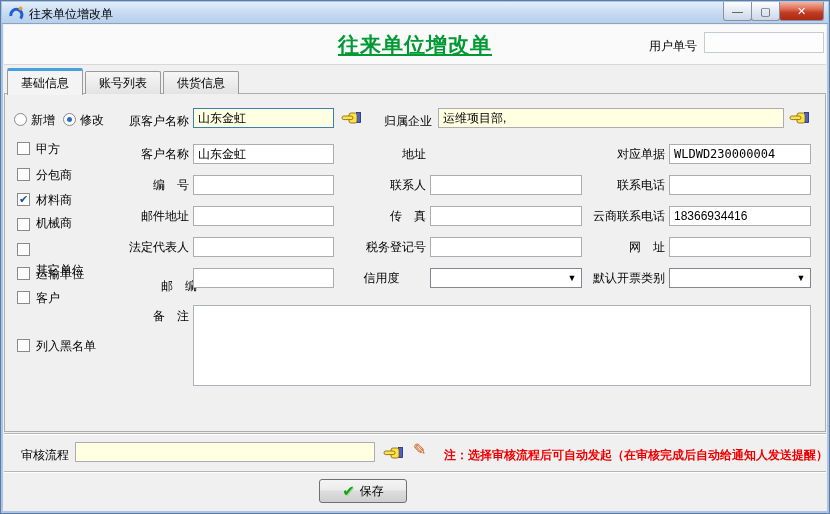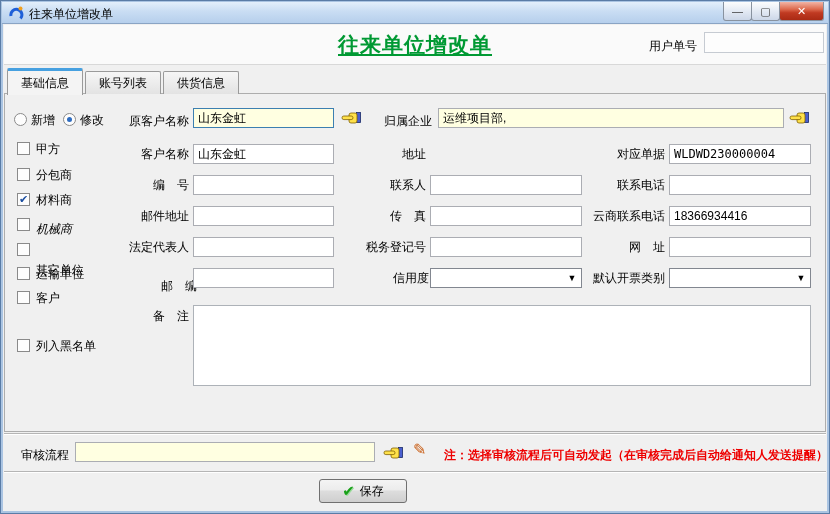--- a/index.html
+++ b/index.html
@@ -175,21 +175,21 @@
     <rect x="1" y="6" width="11" height="3.6" rx="1.8" fill="#ffe14a" stroke="#806000" stroke-width="0.8"></rect>
   </svg>
 
   <span class="chk" style="left:16px;top:141px;"></span>
   <span class="lbl" style="left:35px;top:141px;">甲方</span>
   <span class="chk" style="left:16px;top:167px;"></span>
   <span class="lbl" style="left:35px;top:167px;">分包商</span>
   <span class="chk" style="left:16px;top:192px;"><span>✔</span></span>
   <span class="lbl" style="left:35px;top:192px;">材料商</span>
   <span class="chk" style="left:16px;top:217px;"></span>
-  <span class="lbl" style="left:35px;top:221px;font-style:italic;">机械商</span>
+  <span class="lbl" style="left:35px;top:215px;">机械商</span>
   <span class="chk" style="left:16px;top:242px;"></span>
   <span class="lbl" style="left:35px;top:242px;margin-top:20px;">其它单位</span>
   <span class="chk" style="left:16px;top:266px;"></span>
   <span class="lbl" style="left:35px;top:266px;">运输单位</span>
   <span class="chk" style="left:16px;top:290px;"></span>
   <span class="lbl" style="left:35px;top:290px;">客户</span>
   <span class="chk" style="left:16px;top:338px;"></span>
   <span class="lbl" style="left:35px;top:338px;">列入黑名单</span>
 
   <span class="lbl r" style="left:100px;top:146px;width:88px;">客户名称</span>
@@ -203,21 +203,21 @@
   <span class="lbl r" style="left:108px;top:270px;width:88px;margin-top:8px;">邮　编</span>
   <input class="inp" style="left: 192px; top: 267px; width: 141px;" value="">
 
   <span class="lbl r" style="left:330px;top:146px;width:95px;">地址</span>
   <span class="lbl r" style="left:330px;top:177px;width:95px;">联系人</span>
   <input class="inp" style="left: 429px; top: 174px; width: 152px;" value="">
   <span class="lbl r" style="left:330px;top:208px;width:95px;">传　真</span>
   <input class="inp" style="left: 429px; top: 205px; width: 152px;" value="">
   <span class="lbl r" style="left:330px;top:239px;width:95px;">税务登记号</span>
   <input class="inp" style="left: 429px; top: 236px; width: 152px;" value="">
-  <span class="lbl r" style="left:333px;top:270px;width:95px;">信用度</span>
+  <span class="lbl r" style="left:333px;top:270px;width:95px;text-align:center;">信用度</span>
   <div class="sel" style="left:429px;top:267px;width:152px;">
     <span class="arrow">▼</span>
   </div>
 
   <span class="lbl r" style="left:560px;top:146px;width:104px;">对应单据</span>
   <input class="inp mono" style="left: 668px; top: 143px; width: 142px;" value="WLDWD230000004">
   <span class="lbl r" style="left:560px;top:177px;width:104px;">联系电话</span>
   <input class="inp" style="left: 668px; top: 174px; width: 142px;" value="">
   <span class="lbl r" style="left:560px;top:208px;width:104px;">云商联系电话</span>
   <input class="inp" style="left: 668px; top: 205px; width: 142px;" value="18366934416">

